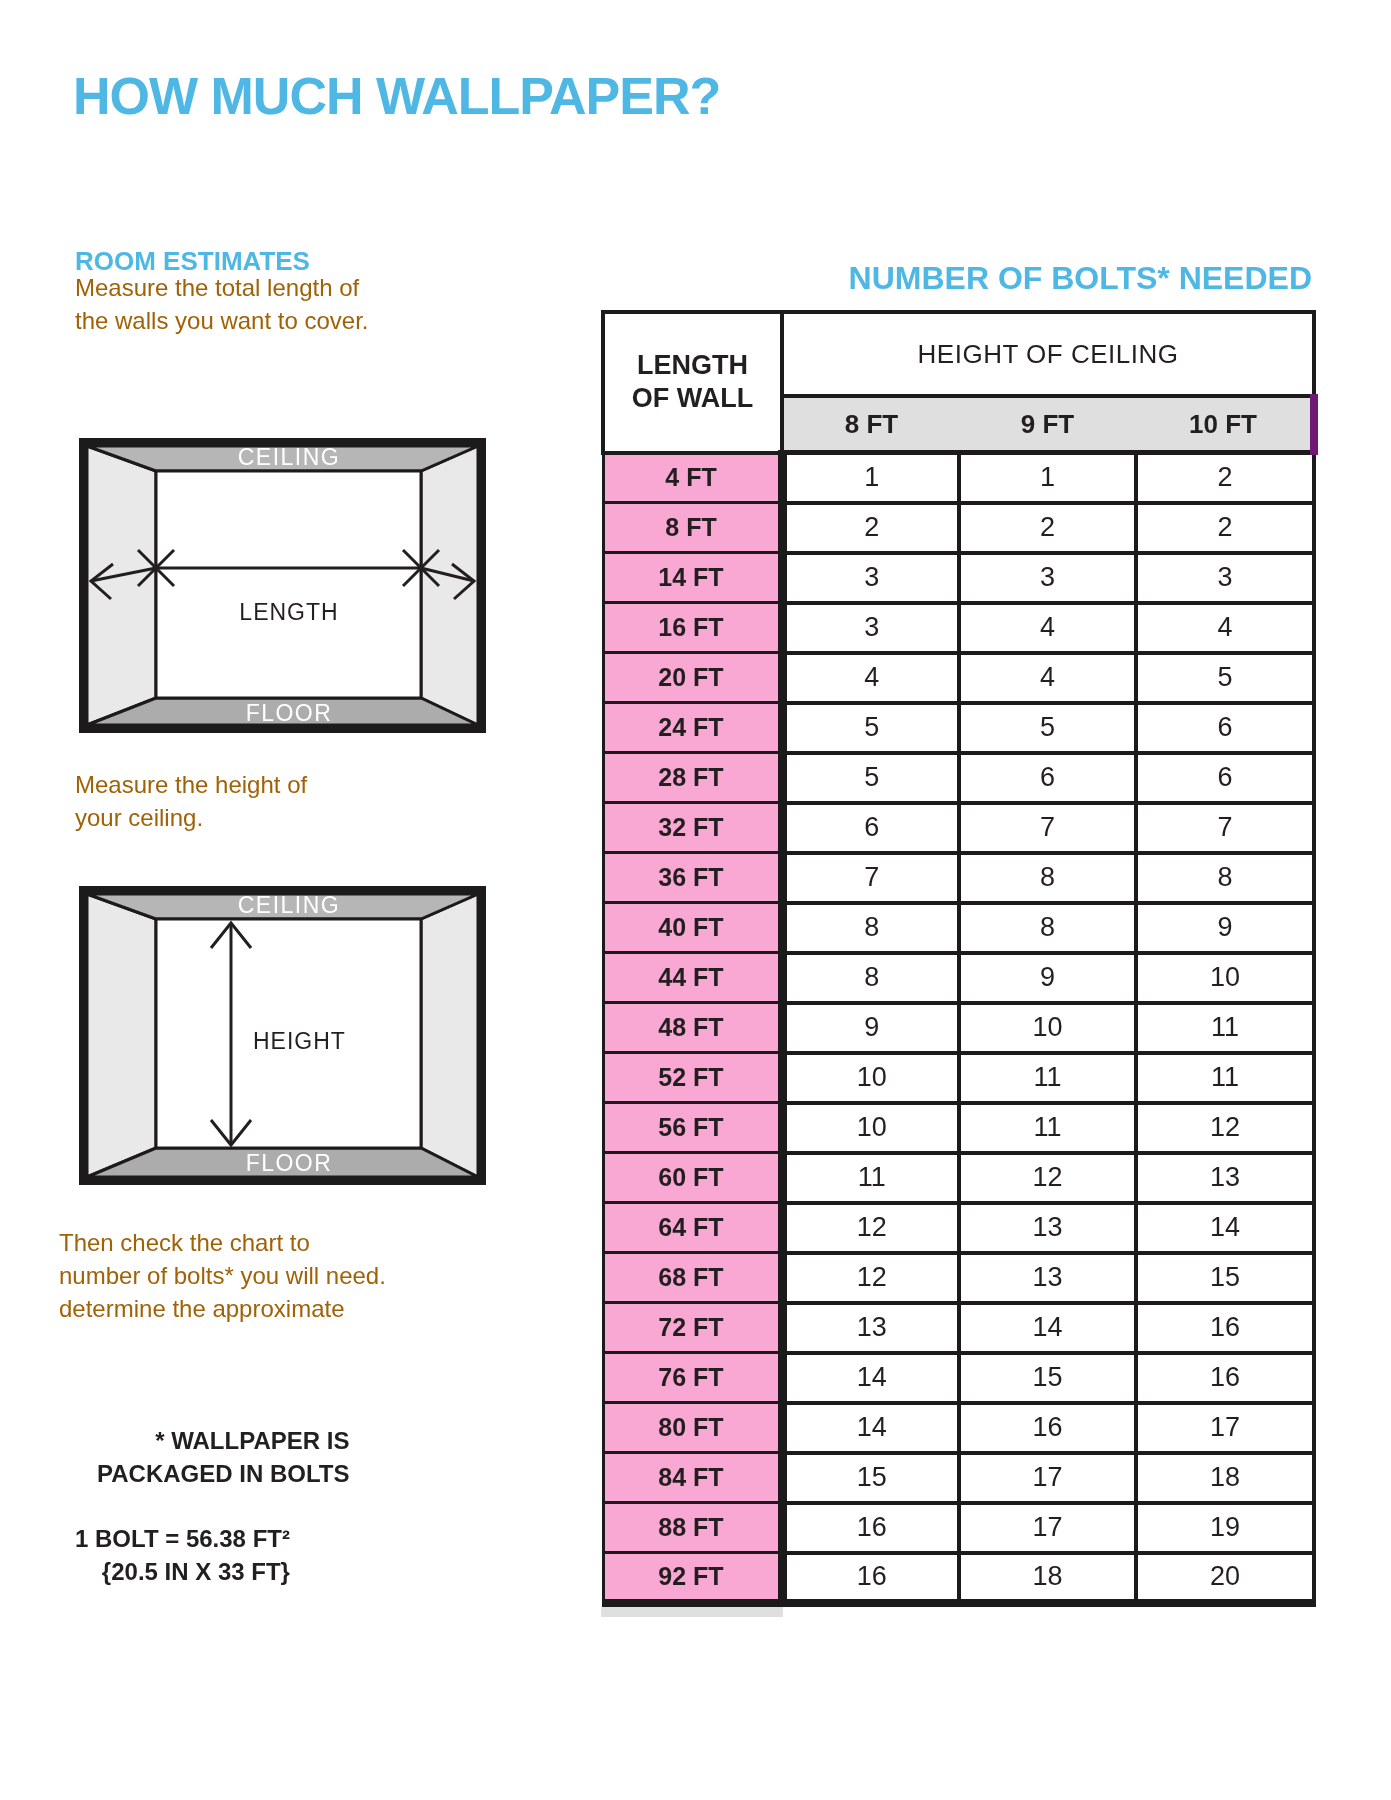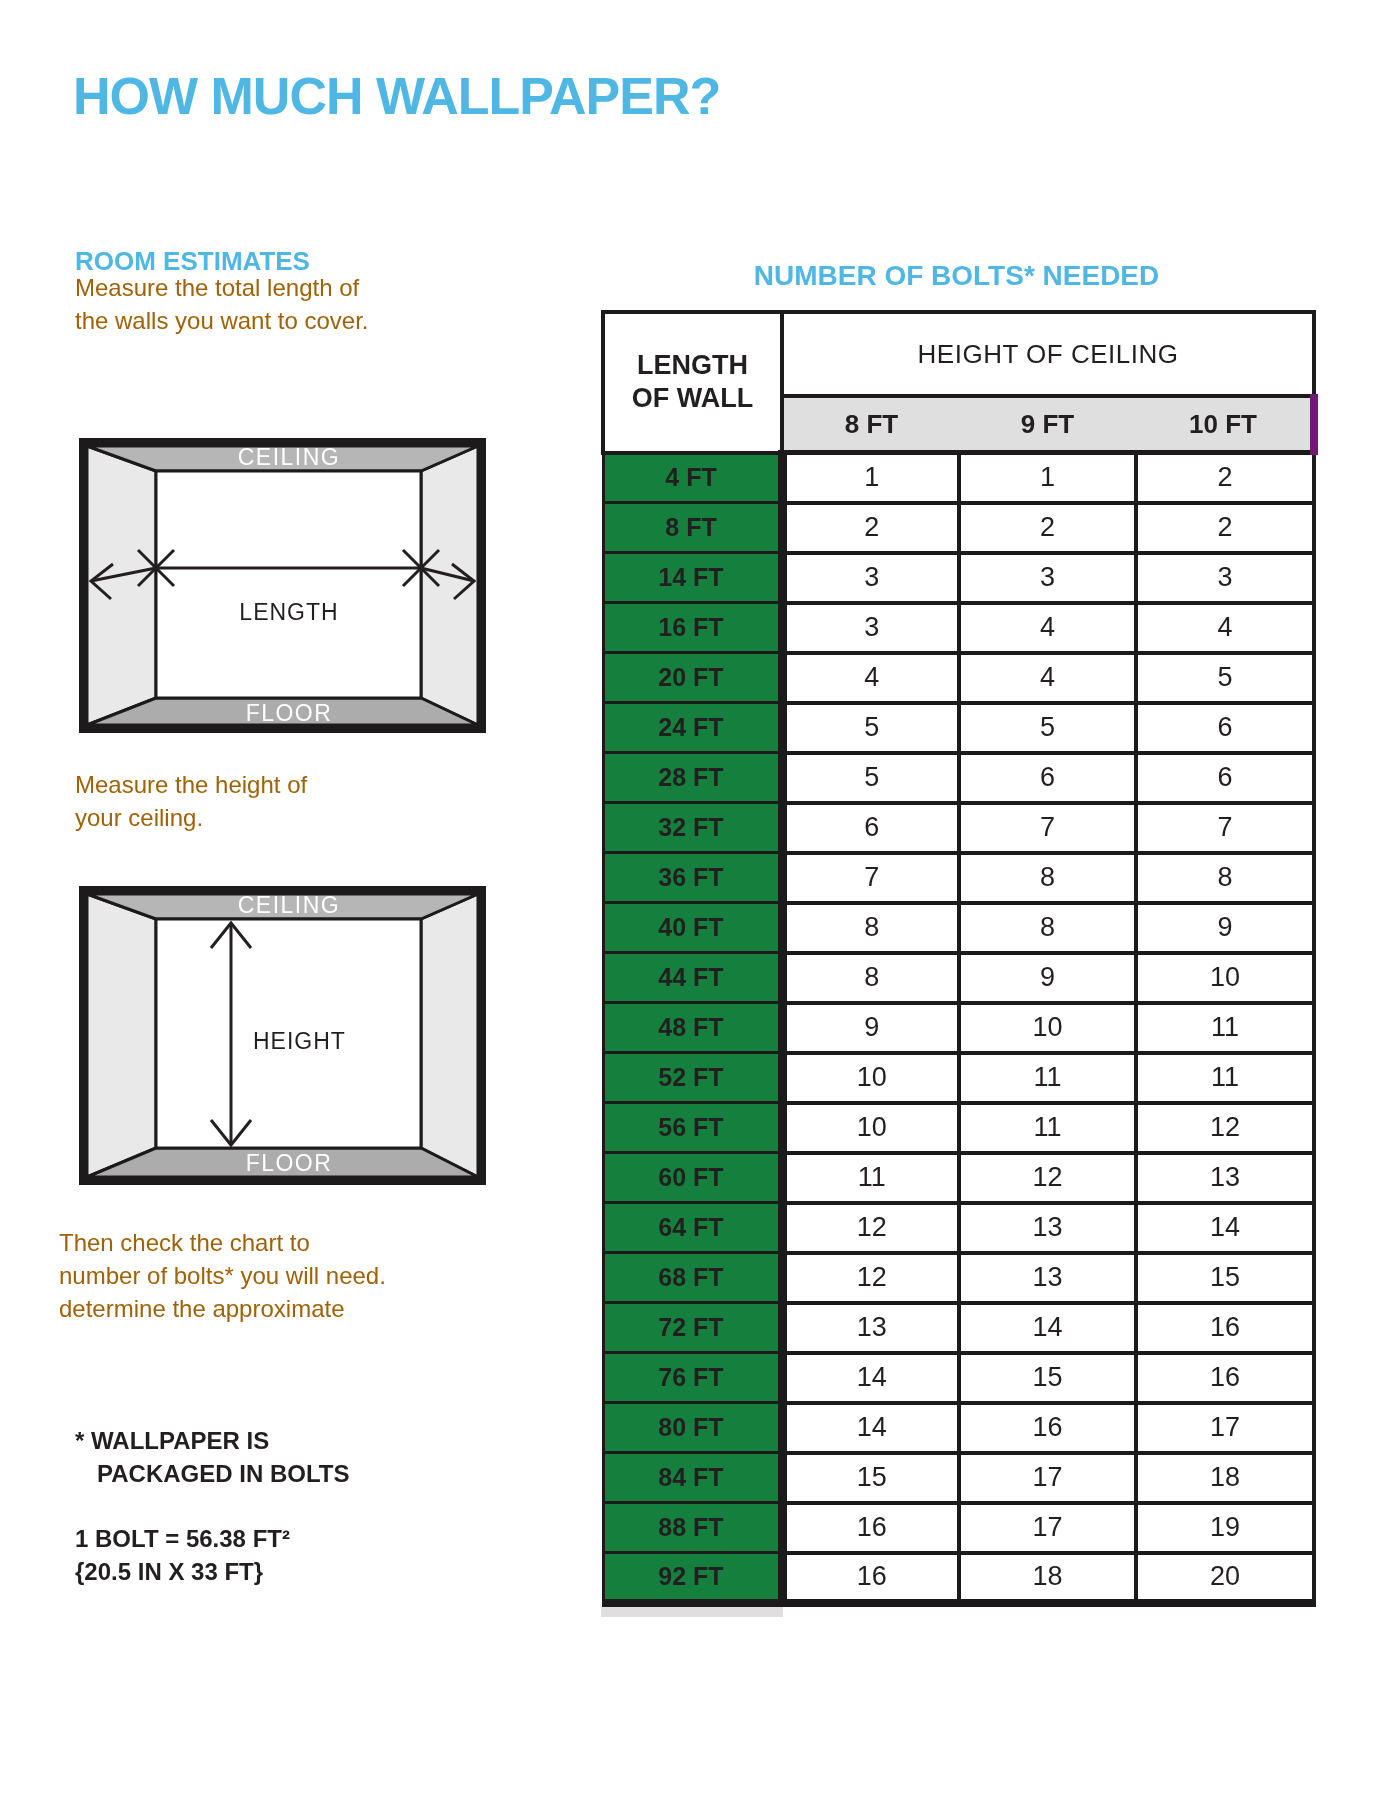--- a/index.html
+++ b/index.html
@@ -15,27 +15,27 @@
   .page-title{
     left:73px;top:66px;
     font-size:52px;font-weight:bold;letter-spacing:-1px;
     color:#4fb7e3;white-space:nowrap;
   }
   .section-heading{
     font-size:26px;font-weight:bold;color:#4fb7e3;white-space:nowrap;margin-top:28px;
   }
   .body-par{font-size:24px;line-height:33px;color:#a16207;}
   .body-par div{white-space:nowrap;}
-  .fn-bold{font-size:24px;line-height:33px;font-weight:bold;color:#231f20;}
+  .fn-bold{font-size:24px;line-height:33px;font-weight:bold;color:#231f20;text-align:right;}
   .fn-bold .indent{padding-left:22px;}
   .fn-bold div{white-space:nowrap;}
 
   .chart-title{
     left:601px;top:260px;width:711px;
-    text-align:center;font-size:28px;font-weight:bold;color:#4fb7e3;
+    text-align:right;font-size:32px;font-weight:bold;color:#4fb7e3;
     white-space:nowrap;
   }
   .table-wrap{left:601px;top:310px;}
   table.bolts{
     border-collapse:collapse;table-layout:fixed;width:711px;
     font-family:"Liberation Sans", sans-serif;color:#231f20;
   }
   table.bolts td{
     text-align:center;vertical-align:middle;
     border:4px solid #1d1a1b;background:#ffffff;
@@ -56,21 +56,21 @@
     font-weight:normal;font-size:26px;letter-spacing:0.5px;
   }
   tr.subrow td{
     background:#dfdfdf;border-left:0;border-right:0;
     height:50px;font-weight:bold;font-size:26px;
     border-bottom:5px solid #1d1a1b;border-top:3px solid #1d1a1b;
   }
   tr.subrow td:last-child{border-right:8px solid #701a75;}
   tbody.bolt-body tr{height:50px;}
   tbody.bolt-body td.rowlabel{
-    background:#15803d;font-weight:bold;font-size:25px;
+    background:#f9a8d4;font-weight:bold;font-size:25px;
     border:3px solid #1d1a1b;border-right:9px solid #1d1a1b;
   }
   tbody.bolt-body td.val{font-size:27px;}
   tbody.bolt-body tr:last-child td{border-bottom:8px solid #1d1a1b;}
   .table-foot-strip{width:182px;height:10px;background:#dfdfdf;}
   svg text{font-family:"Liberation Sans", sans-serif;}
 </style>
 </head>
 <body>
 

